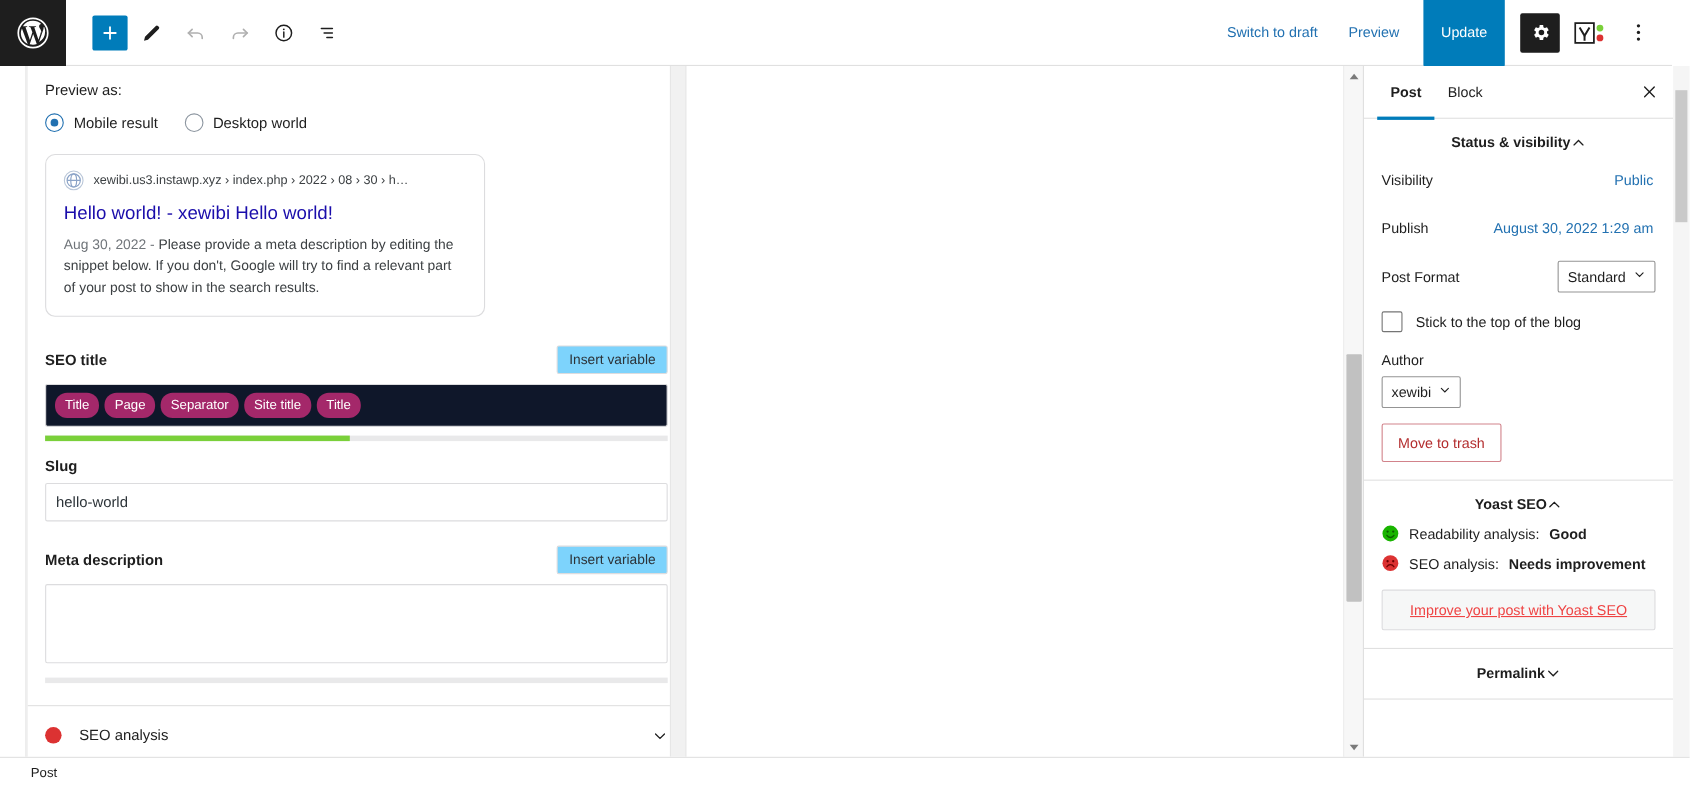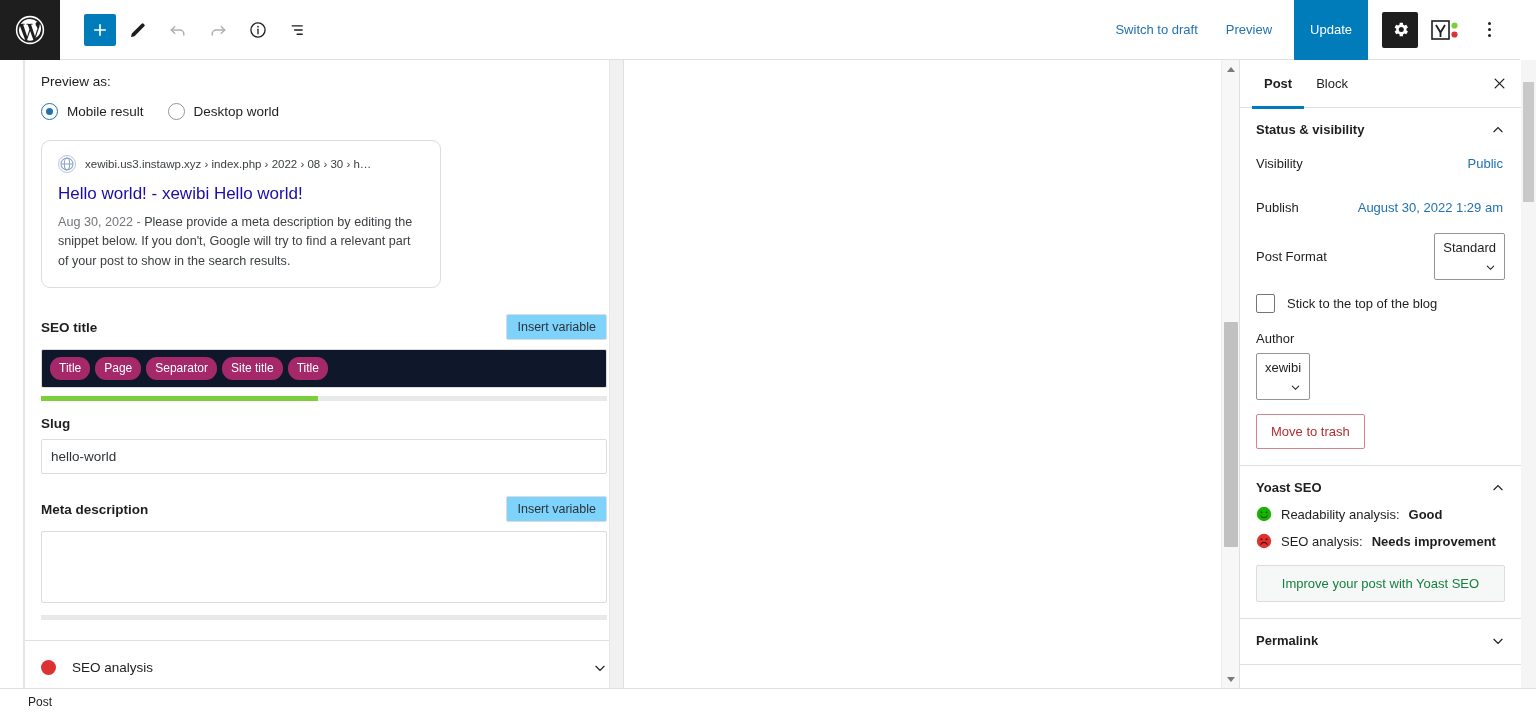--- a/index.html
+++ b/index.html
@@ -195,53 +195,54 @@
     height: 3px; background: #007cba;
   }
   .sb-close {
     margin-left: auto; width: 36px; height: 36px; background: none; border: none;
     cursor: pointer; display:flex; align-items:center; justify-content:center;
   }
   .sb-close svg { width: 15px; height: 15px; }
 
   .sb-section { border-bottom: 1px solid #e0e0e0; padding: 14px 16px 16px; }
   .sb-sec-head {
-    display: flex; align-items: center; justify-content: space-between;
+    display: flex; align-items: center; justify-content: center;
     cursor: pointer; margin-bottom: 4px;
   }
   .sb-sec-head h2 { font-size: 13px; font-weight: 700; color: #1e1e1e; }
   .sb-row {
     display: flex; align-items: center; justify-content: space-between;
     min-height: 36px; margin-top: 8px;
   }
   .sb-row .k { font-size: 13px; color: #1e1e1e; }
   .sb-row .v-link { font-size: 13px; color: #2271b1; background:none;border:none;cursor:pointer; padding:4px 2px; }
   .select-box {
     border: 1px solid #949494; border-radius: 2px; background: #fff;
-    font-size: 13px; padding: 6px 8px; display: flex; align-items: flex-end;
-    gap: 7px; cursor: pointer; color:#1e1e1e;flex-direction:column;
+    font-size: 13px; padding: 6px 8px; display: flex; align-items: flex-start;
+    gap: 7px; cursor: pointer; color:#1e1e1e;
   }
   .select-box svg { width: 11px; height: 11px; }
   .chk-row { display: flex; align-items: center; gap: 12px; margin-top: 14px; cursor: pointer; }
   .chkbox { width: 19px; height: 19px; border: 1px solid #757575; border-radius: 2px; background:#fff; flex:none; }
   .chk-row span { font-size: 13px; }
   .author-label { font-size: 13px; margin-top: 18px; margin-bottom: 7px; display:block; }
   .trash-btn {
     border: 1px solid #d2838b; color: #b32d2e; background: #fff;
     border-radius: 2px; font-size: 13px; padding: 9px 14px; cursor: pointer;
     margin-top: 14px;
   }
 
   .yoast-line { display: flex; align-items: center; gap: 9px; margin-top: 11px; font-size: 13px; color:#1e1e1e;}
   .yoast-line b { font-weight: 700; }
   .smiley { width: 16px; height: 16px; border-radius: 50%; flex:none; }
   .improve-btn {
-    width: 100%; border: 1px solid #dcdcde; background: #f6f7f7; color: #15803d;
+    width: 100%; border: 1px solid #dcdcde; background: #f6f7f7; color: #ef4444;
     font-size: 13px; padding: 10px 8px; border-radius: 2px; cursor: pointer;
     margin-top: 16px;
+    text-decoration: underline;
   }
 
   
   .sb-scroll {
     position: absolute; left: 1521px; top: 60px; width: 15px; height: 628px;
     background: #f5f5f5;
   }
   .sb-thumb { position: absolute; left: 2px; top: 22px; width: 11px; height: 120px; background: #c9c9c9; }
 
   

